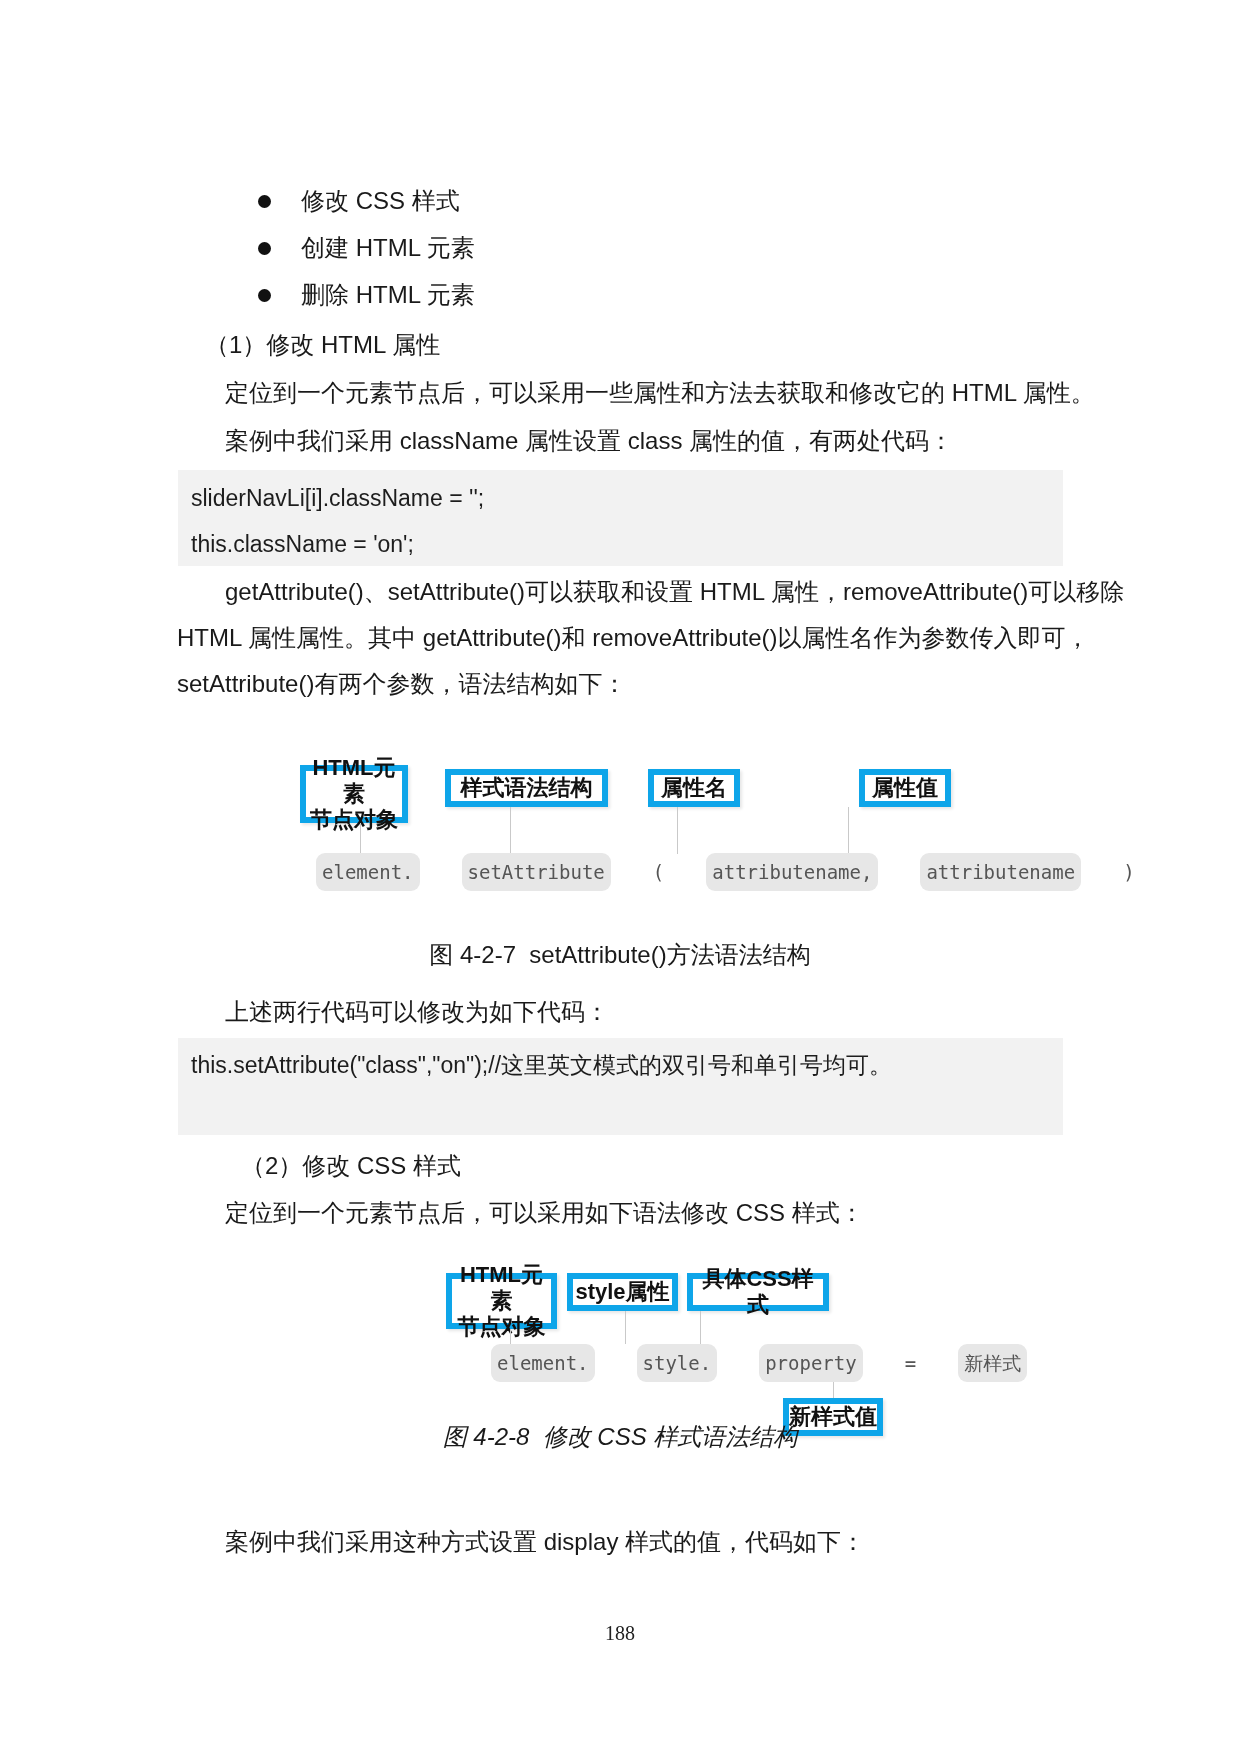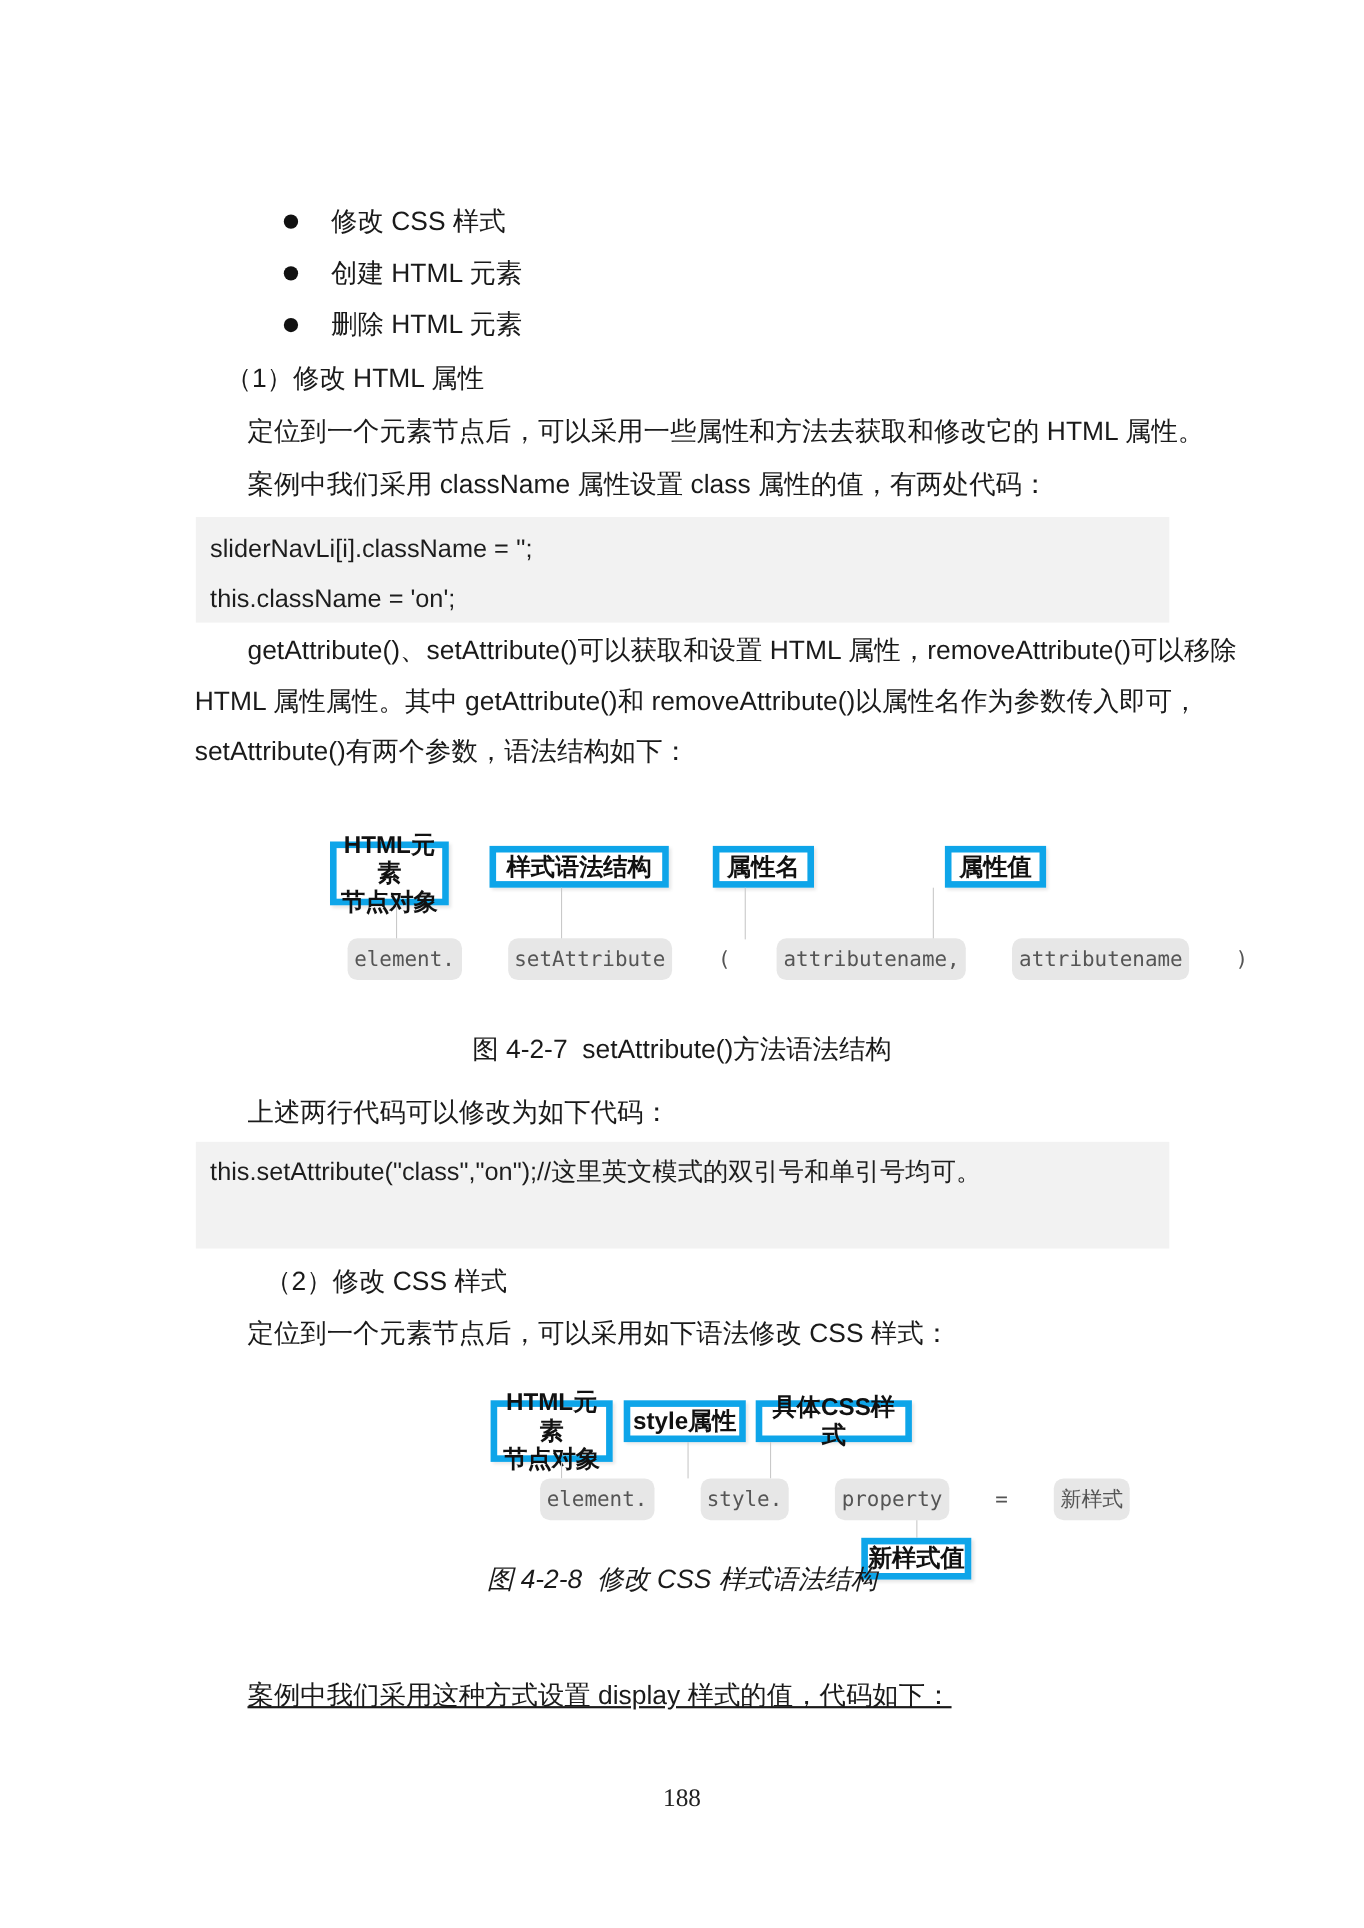--- a/index.html
+++ b/index.html
@@ -76,21 +76,21 @@
     width: 100%;
     text-align: center;
     font-size: 24px;
     height: 30px;
     line-height: 30px;
     white-space: pre;
   }
   .pagenum {
     width: 100%;
     text-align: center;
-    font-size: 23px;
+    font-size: 20px;
     font-family: "Liberation Serif", "DejaVu Serif", serif;
     color: #222;
   }
 </style>
 </head>
 <body>
 
 <div class="page">
 
   <div class="abs bullet-row" style="left:258px; top:182px;">
@@ -165,17 +165,17 @@
     <span class="tok gray">property</span>
     <span class="tok plain">=</span>
     <span class="tok gray">新样式</span>
   </div>
 
   <div class="abs connector" style="left:833px; top:1382px; height:16px;"></div>
   <div class="abs fig-box" style="left:783px; top:1398px; width:100px; height:38px;">新样式值</div>
 
   <div class="abs caption" style="left:0; top:1422px;font-style:italic;">图 4-2-8  修改 CSS 样式语法结构</div>
 
-  <div class="abs body-line indent" style="left:177px; top:1527px;text-decoration:underline;">案例中我们采用这种方式设置 display 样式的值，代码如下：</div>
+  <div class="abs body-line indent" style="left:177px; top:1527px;">案例中我们采用这种方式设置 display 样式的值，代码如下：</div>
 
   <div class="abs pagenum" style="left:0; top:1622px;">188</div>
 
 </div>
 
 </body></html>

